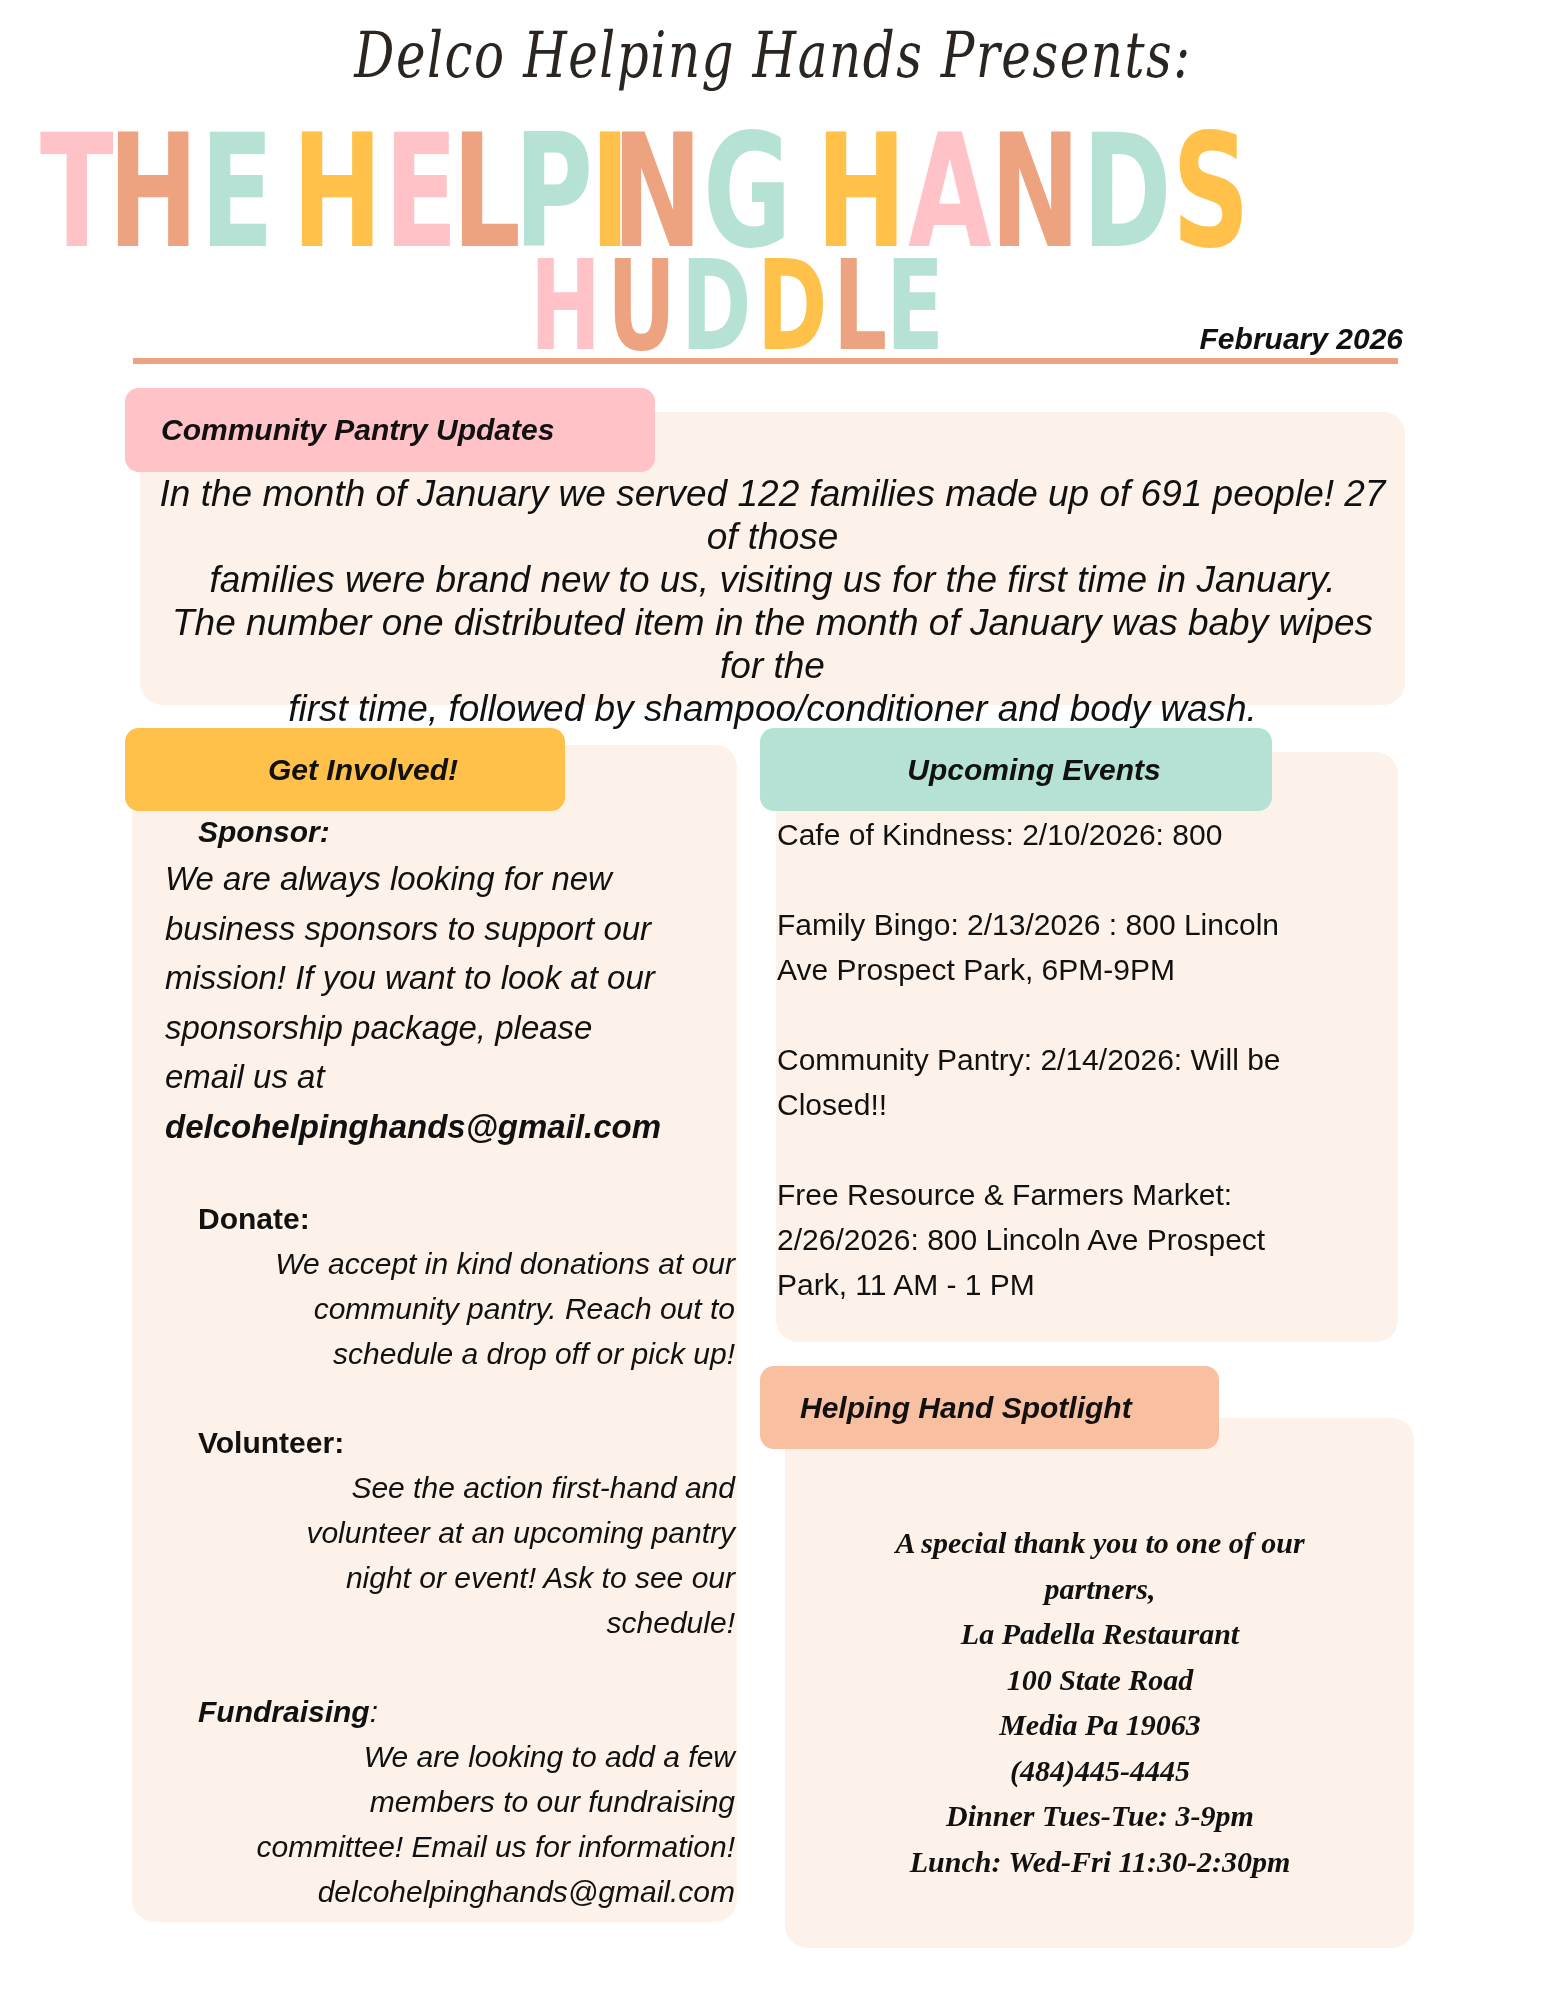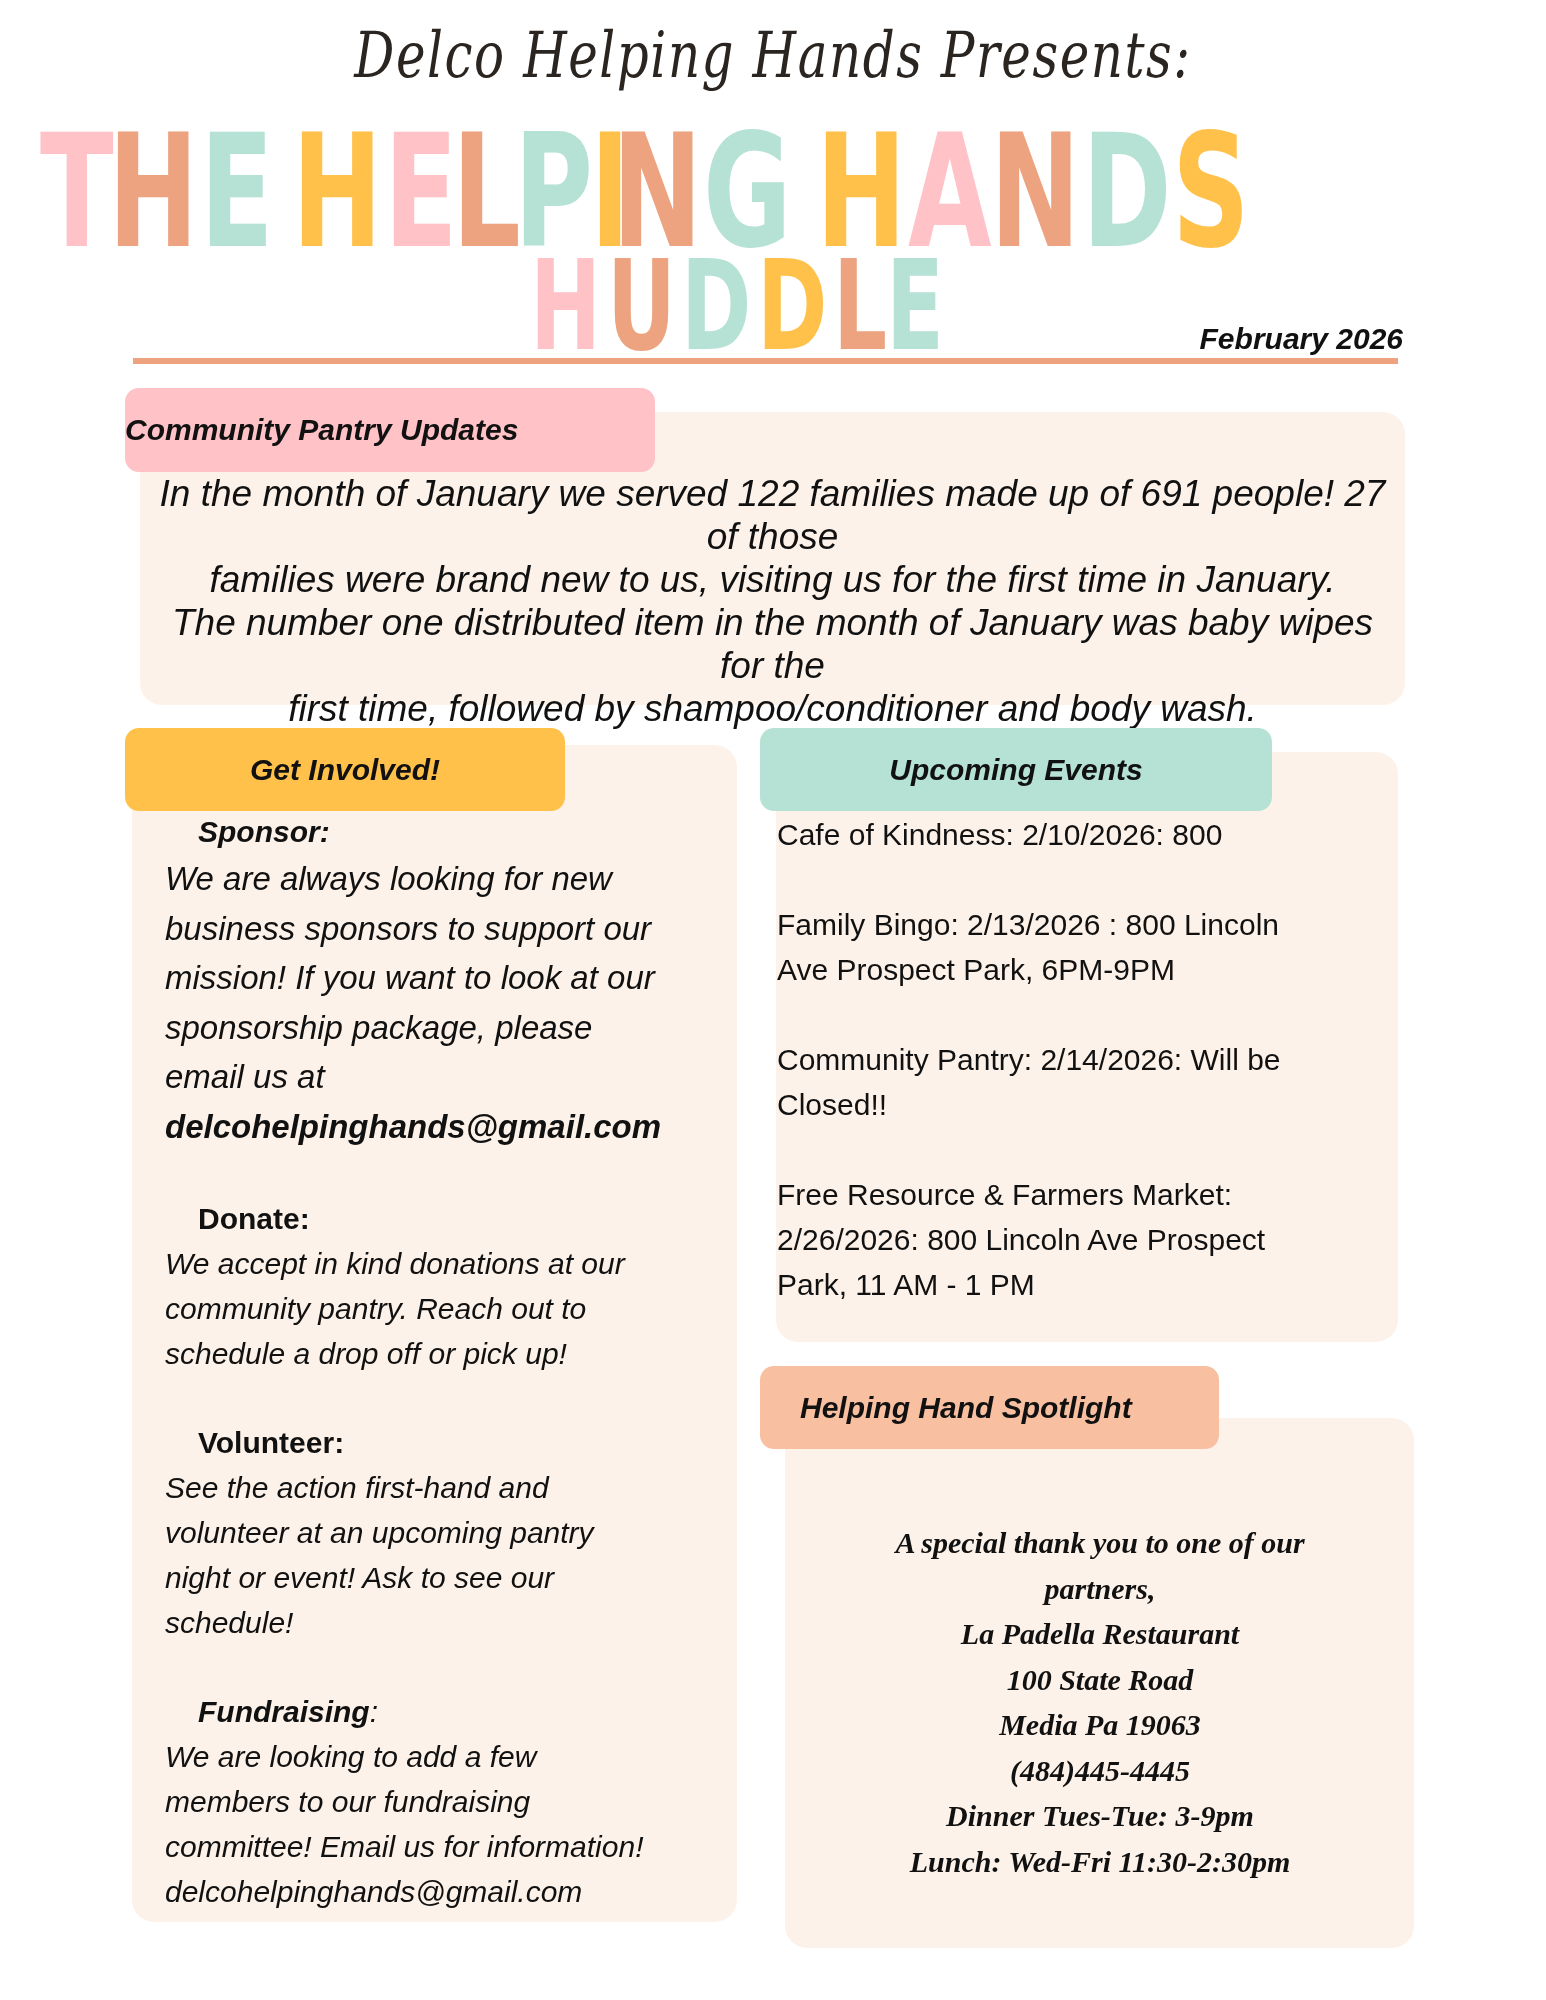--- a/index.html
+++ b/index.html
@@ -39,38 +39,38 @@
     font-size: 30px; font-weight: bold; font-style: italic; color: #111;
   }
   .divider {
     left: 133px; top: 358px; width: 1265px; height: 6px; background: #EDA37F;
   }
 
   
   .card { background: #FDF2E9; border-radius: 22px; }
   .tab {
     border-radius: 14px; display: flex; align-items: center;
-    font-size: 30px; font-weight: bold; font-style: italic; color: #111;
+    font-size: 30px; font-weight: bold; font-style: italic; color: #111; padding-left: 36px;
   }
 
   .pantry-card { left: 140px; top: 412px; width: 1265px; height: 293px; }
   .pantry-tab { left: 125px; top: 388px; width: 530px; height: 84px; background: #FFC2C7; }
   .pantry-body {
     left: 150px; top: 472px; width: 1245px; text-align: center;
     font-size: 37px; font-style: italic; line-height: 43px; color: #111;
   }
 
   .involved-card { left: 132px; top: 745px; width: 605px; height: 1177px; }
   .involved-tab { left: 125px; top: 728px; width: 440px; height: 83px; background: #FFC14A; justify-content: center; }
   .involved-body { left: 165px; top: 810px; width: 570px; }
 
   .sec-label { font-size: 30px; font-weight: bold; line-height: 44px; color: #111; margin-left: 33px; }
   .sec-label.ital { font-style: italic; }
   .sec-text { font-size: 31px; font-style: italic; line-height: 45px; color: #111; }
-  .sec-text.small { font-size: 30px; }
+  .sec-text.small { font-size: 30px; text-align: right; }
   .sec-email-bold { font-size: 33px; font-style: italic; font-weight: bold; line-height: 50px; color: #111; }
   .gap { height: 45px; }
 
   .events-card { left: 776px; top: 752px; width: 622px; height: 590px; }
   .events-tab { left: 760px; top: 728px; width: 512px; height: 83px; background: #B5E2D4; justify-content: center; }
   .events-body { left: 777px; top: 812px; width: 620px; }
   .event-item { font-size: 30px; line-height: 45px; color: #111; margin-bottom: 45px; }
 
   .spot-card { left: 785px; top: 1418px; width: 629px; height: 530px; }
   .spot-tab { left: 760px; top: 1366px; width: 459px; height: 83px; background: #F8BFA1; padding-left: 40px; }

